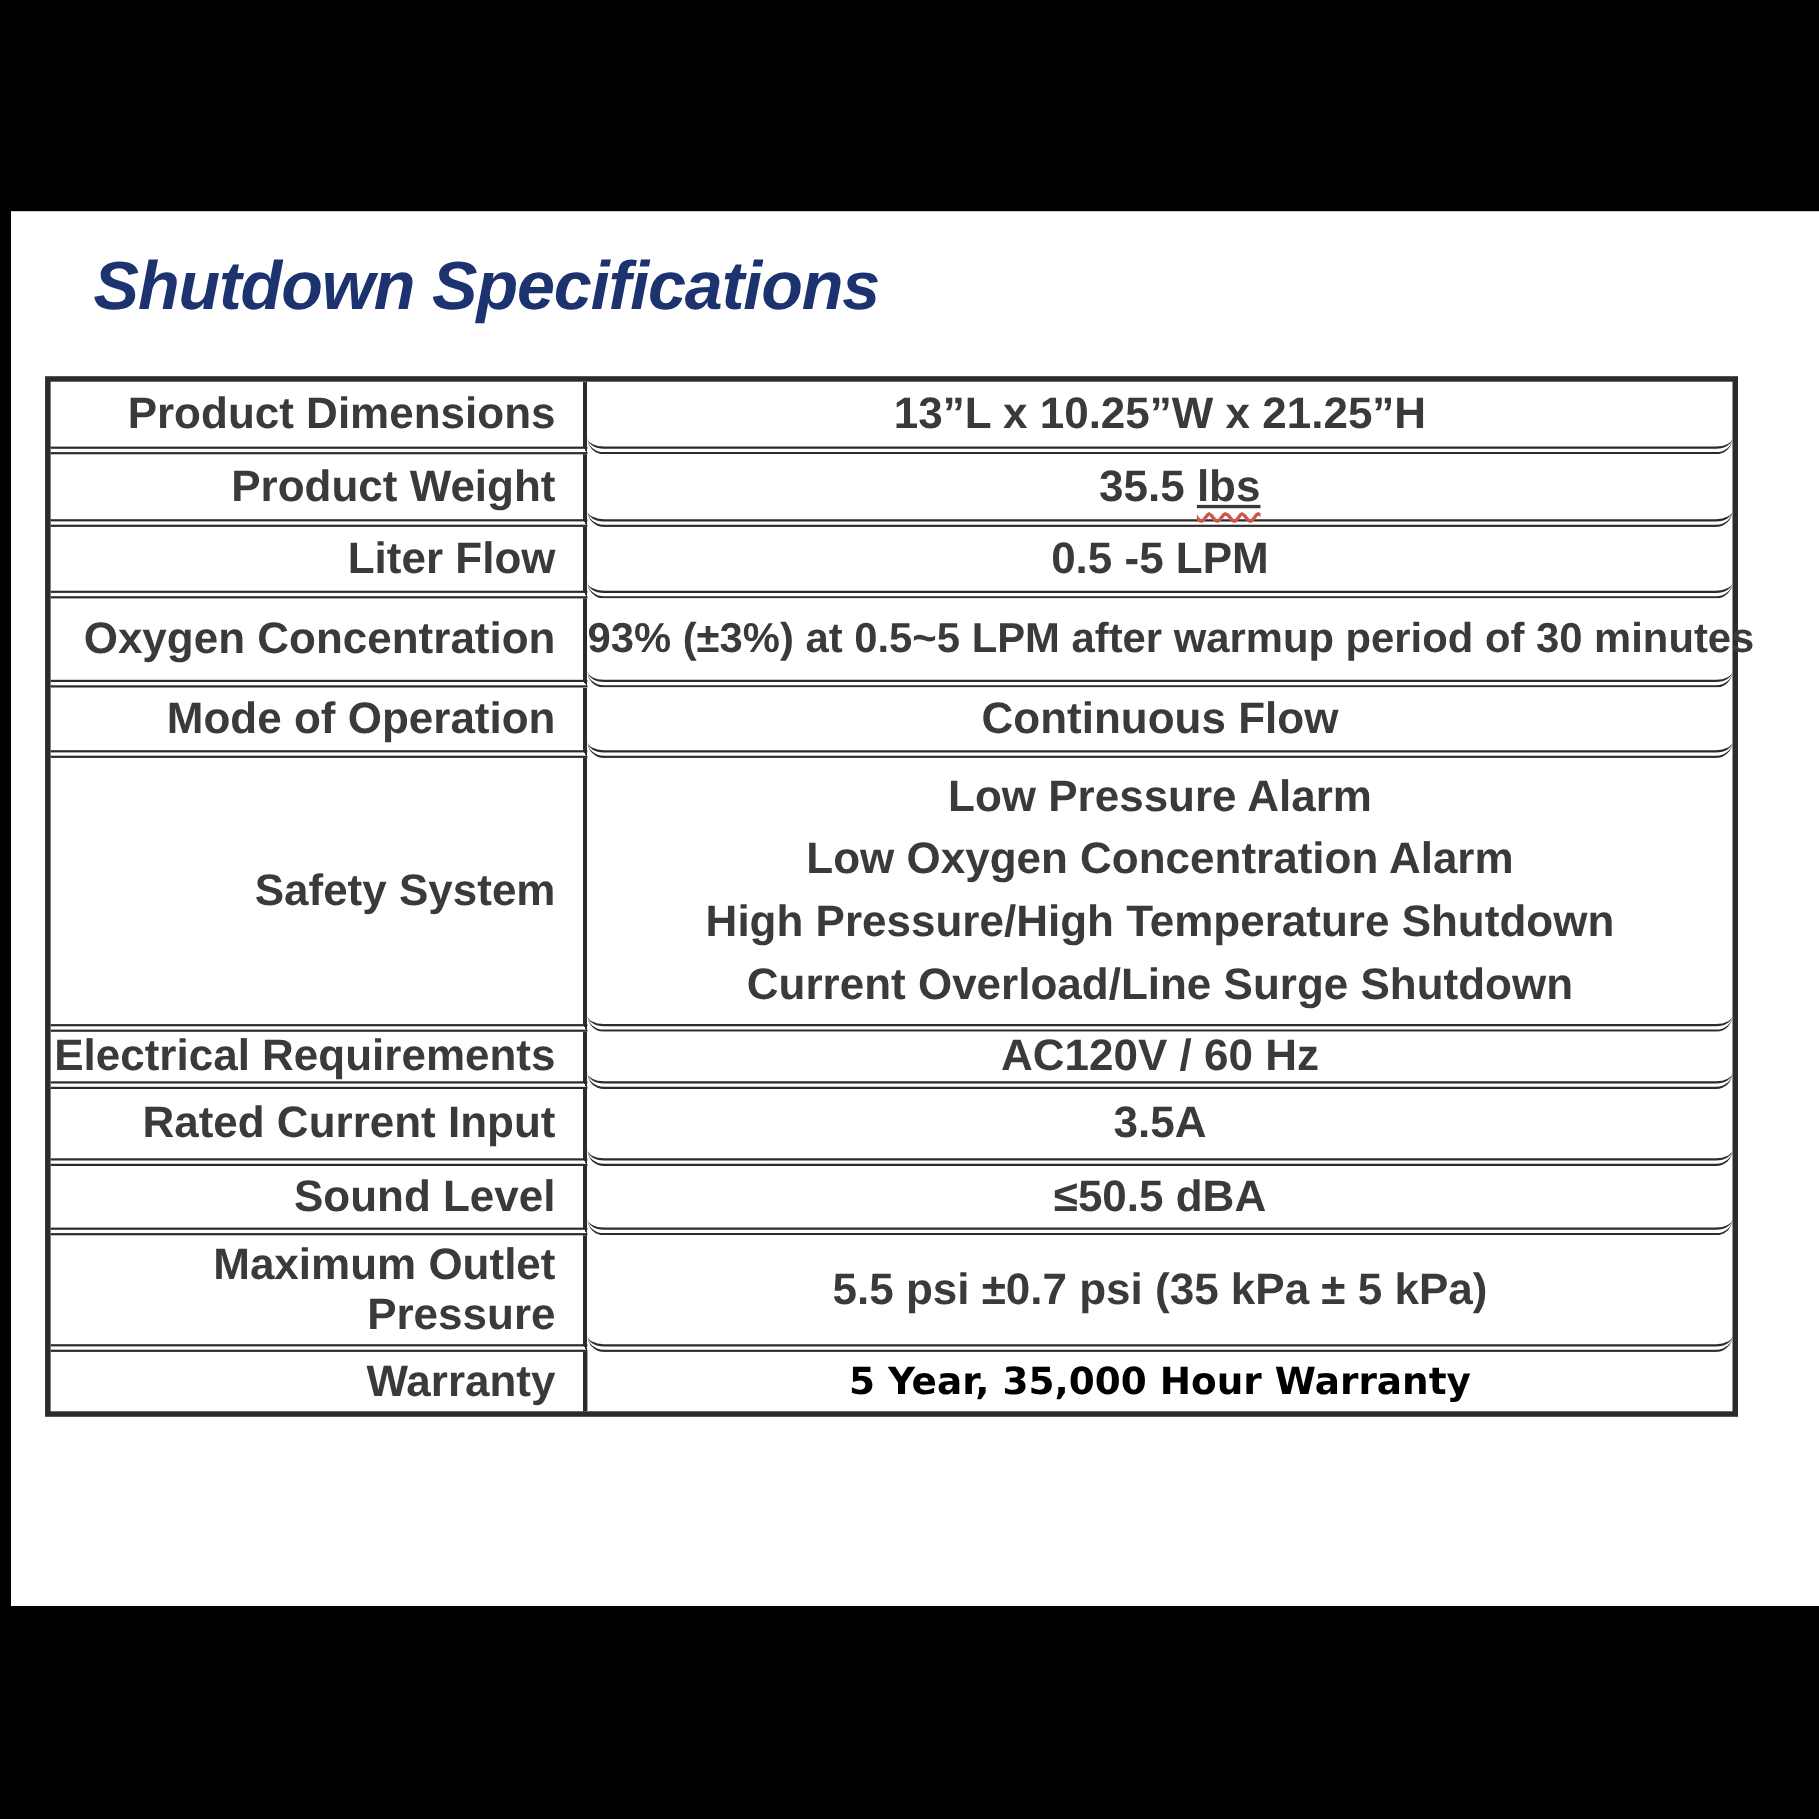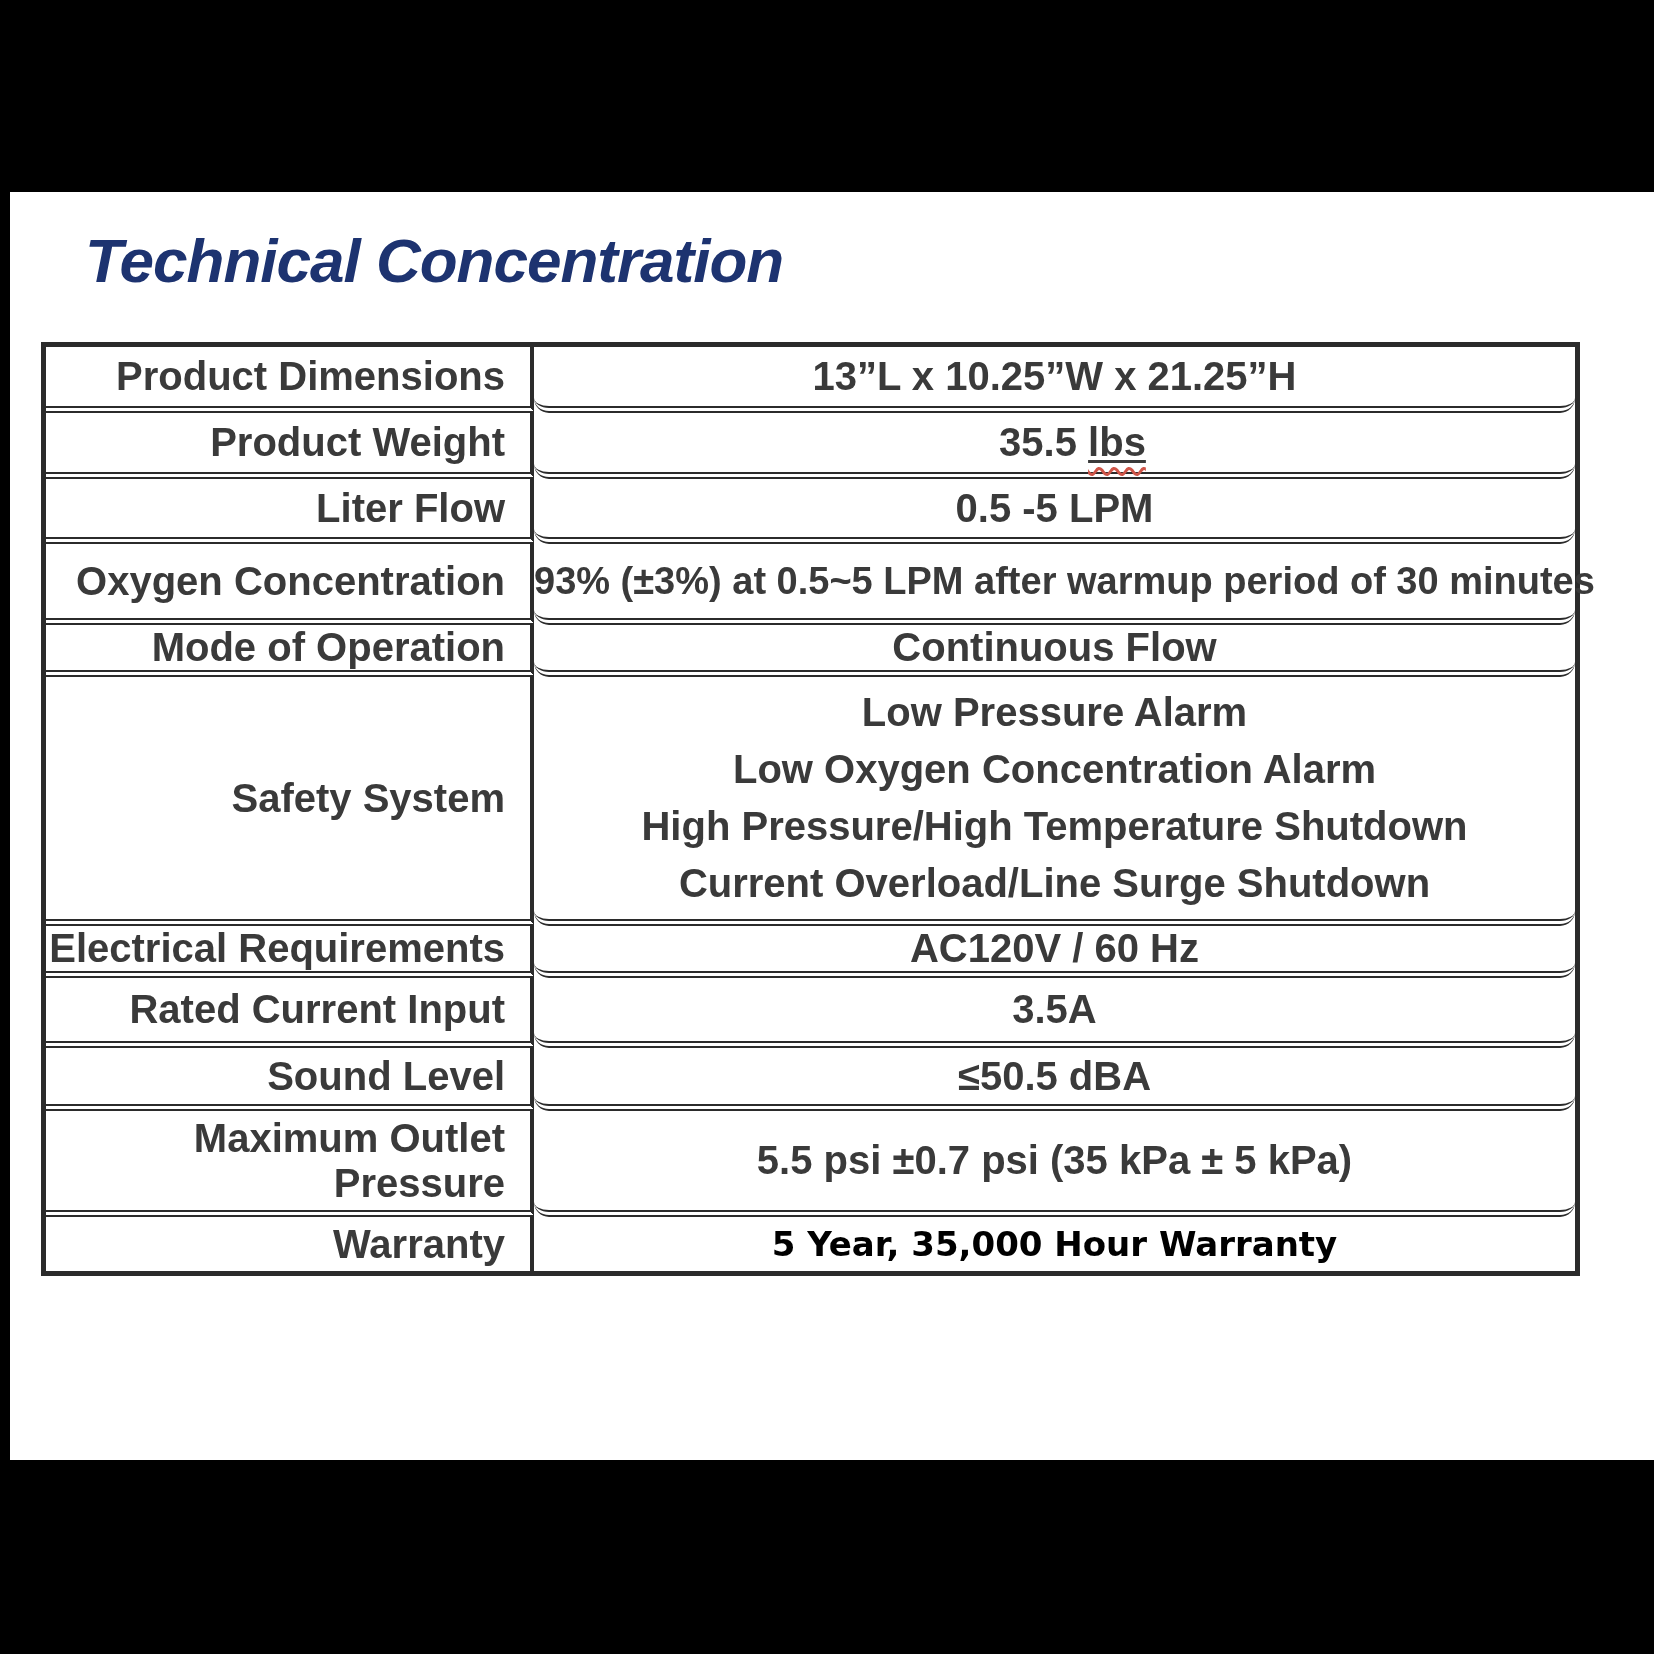--- a/index.html
+++ b/index.html
@@ -59,21 +59,21 @@
     border-right:4px solid var(--c-border);
   }
   td.value{ text-align:center;border-radius:15px; }
   tr:last-child td{ border-bottom:none; }
 
   
   tr.r0 td{ height:66px; }
   tr.r1 td{ height:66px;padding-left:36px; }
   tr.r2 td{ height:65px; }
   tr.r3 td{ height:81px; }
-  tr.r4 td{ height:52px; }
+  tr.r4 td{ height:64px; }
   tr.r5 td{ height:249px; }
   tr.r6 td{ height:49px; }
   tr.r7 td{ height:70px; }
   tr.r8 td{ height:63px; }
   tr.r9 td{ height:106px; }
   tr.r10 td{ height:54px; }
 
   tr.r3 td.value{ font-size:38px; white-space:nowrap;text-align:center; }
 
   .safety-line{ line-height:57px; }
@@ -100,21 +100,21 @@
     text-decoration-color:var(--c-text);
     text-decoration-thickness:3px;
     text-underline-offset:4px;
   }
 </style>
 </head>
 <body>
 
 <div class="page">
 
-  <div class="title">Technical Concentration</div>
+  <div class="title">Shutdown Specifications</div>
 
   <table class="spec">
     <colgroup>
       <col class="c-label">
       <col class="c-value">
     </colgroup>
     <tbody>
       <tr class="r0">
         <td class="label">Product Dimensions</td>
         <td class="value">13”L x 10.25”W x 21.25”H</td>

